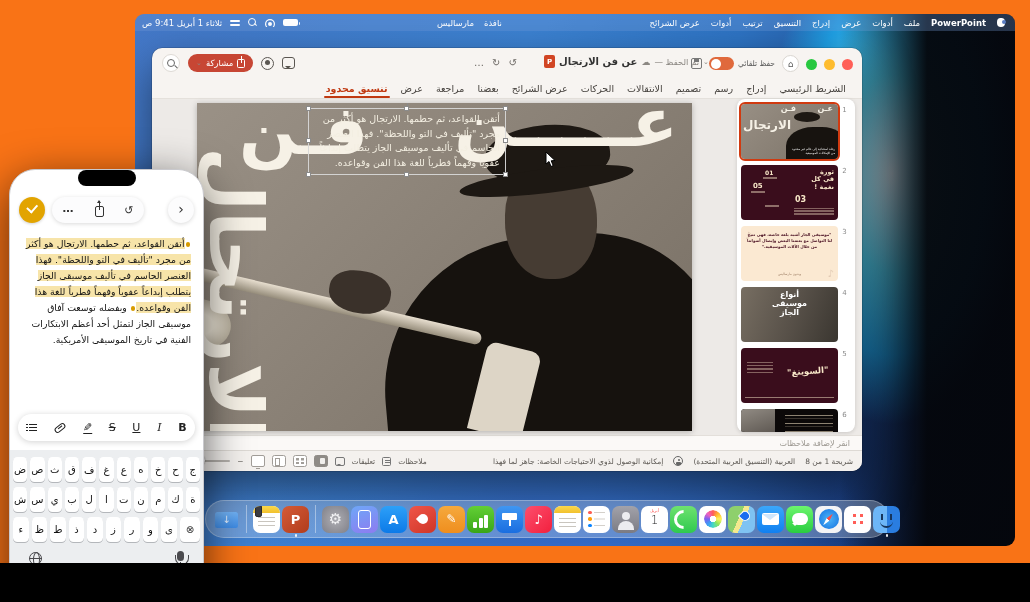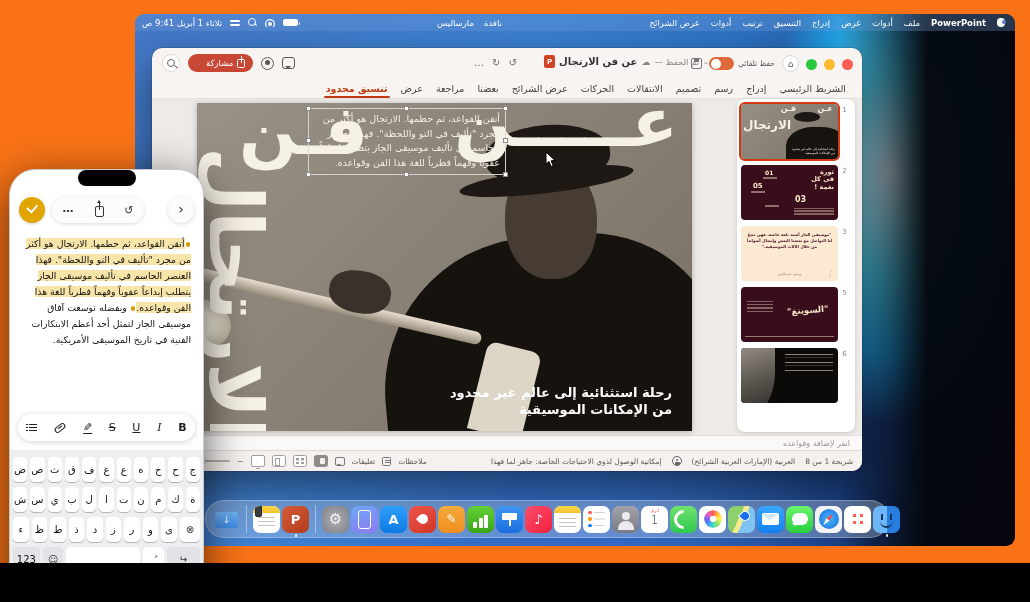--- a/index.html
+++ b/index.html
@@ -405,22 +405,20 @@
             <span class="hdl h-tc"></span>
             <span class="hdl h-tr"></span>
             <span class="hdl h-ml"></span>
             <span class="hdl h-mr"></span>
             <span class="hdl h-bl"></span>
             <span class="hdl h-bc"></span>
             <span class="hdl h-br"></span>
             <div class="bodytxt">أتقن القواعد، ثم حطمها. الارتجال هو أكثر من مجرد "تأليف في التو واللحظة". فهذا العنصر الحاسم في تأليف موسيقى الجاز يتطلب إبداعاً عفوياً وفهماً فطرياً للغة هذا الفن وقواعده.</div>
           </div>
 
-          <div class="subtitle pre">رحلة استثنائية إلى عالم غير محدود
-من الإمكانات الموسيقية</div>
 
           <svg class="cursor" width="12" height="17" viewBox="0 0 12 17">
             <polygon points="1,1 1,13 4,10.5 6,15.5 8.2,14.6 6.2,9.8 10,9.5" fill="#fff" stroke="#000" stroke-width="1"></polygon>
           </svg>
         </div>
 
         <div class="panel">
 
           <div class="trow">
             <div class="thumb th1 sel">
@@ -458,20 +456,28 @@
           <div class="trow">
             <div class="thumb th3">
               <span class="note" style="left:4px;top:4px;">♪</span>
               <span class="note" style="right:4px;bottom:2px;">♪</span>
               <div class="q">"موسيقى الجاز أشبه بلغة خاصة، فهي تتيح لنا التواصل مع بعضنا البعض وإيصال أصواتنا من خلال الآلات الموسيقية."</div>
               <div class="a">وينتون مارساليس</div>
             </div>
             <span class="tnum">3</span>
           </div>
 
+          <div class="trow">
+            <div class="thumb th4">
+              <div class="t4 pre">أنواع
+موسيقى
+الجاز</div>
+            </div>
+            <span class="tnum">4</span>
+          </div>
 
           <div class="trow">
             <div class="thumb th5 th-maroon">
               <span class="t5">"السوينغ"</span>
               <div class="b5">
                   <i></i>
                   <i></i>
                   <i></i>
                   <i></i>
                 </div>
@@ -491,42 +497,42 @@
                   <i></i>
                 </div>
             </div>
             <span class="tnum">6</span>
           </div>
 
         </div>
       </div>
 
       <div class="notesbar">
-        <span>انقر لإضافة وقواعده</span>
+        <span>انقر لإضافة ملاحظات</span>
       </div>
 
       <div class="statusbar">
         <div class="sb-left">
           <span>+</span>
           <span class="zoomline">
               <span class="zoomknob"></span>
             </span>
           <span>−</span>
           <span class="vbtn v-mon"></span>
           <span class="vbtn v-split"></span>
           <span class="vbtn v-grid"></span>
           <span class="vbtn active"></span>
           <span class="sb-ic-cmt"></span>
           <span>تعليقات</span>
           <span class="sb-ic-note"></span>
           <span>ملاحظات</span>
         </div>
         <div class="sb-right">
           <span>شريحة 1 من 8</span>
-          <span>العربية (الإمارات العربية الشرائح)</span>
+          <span>العربية (التنسيق العربية المتحدة)</span>
           <span class="sb-acc"></span>
           <span>إمكانية الوصول لذوي الاحتياجات الخاصة: جاهز لما فهذا</span>
         </div>
       </div>
     </div>
 
     <div class="dock">
       <div class="dki i-folder"></div>
       <div class="dk-div"></div>
       <div class="dki i-noteclip">
@@ -633,27 +639,20 @@
         <span class="key">ظ</span>
         <span class="key">ط</span>
         <span class="key">ذ</span>
         <span class="key">د</span>
         <span class="key">ز</span>
         <span class="key">ر</span>
         <span class="key">و</span>
         <span class="key">ى</span>
         <span class="key bks" style="flex:1.3;"></span>
       </div>
-      <div class="krow">
-        <span class="key gray" style="flex:1.3;">123</span>
-        <span class="key gray emoji"></span>
-        <span class="key" style="flex:3.6;"></span>
-        <span class="key dia">ُ</span>
-        <span class="key gray ret" style="flex:1.6;"></span>
-      </div>
       <div class="kb-bottom">
         <span class="g-globe"></span>
         <span class="g-mic"></span>
       </div>
     </div>
   </div>
 
 </div>
 
 </body></html>

